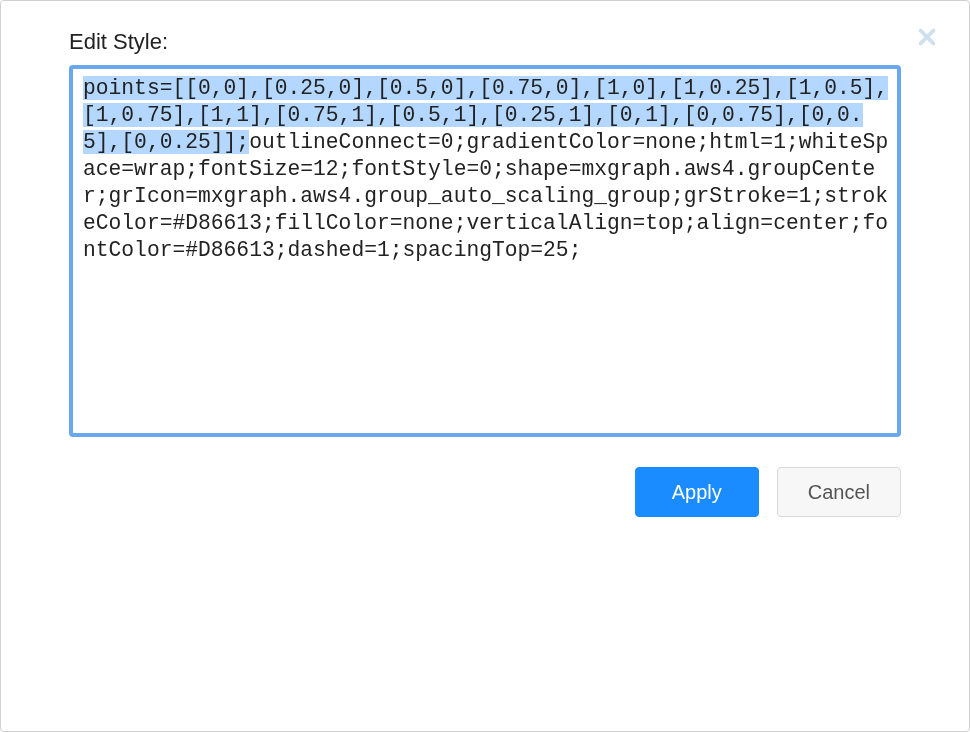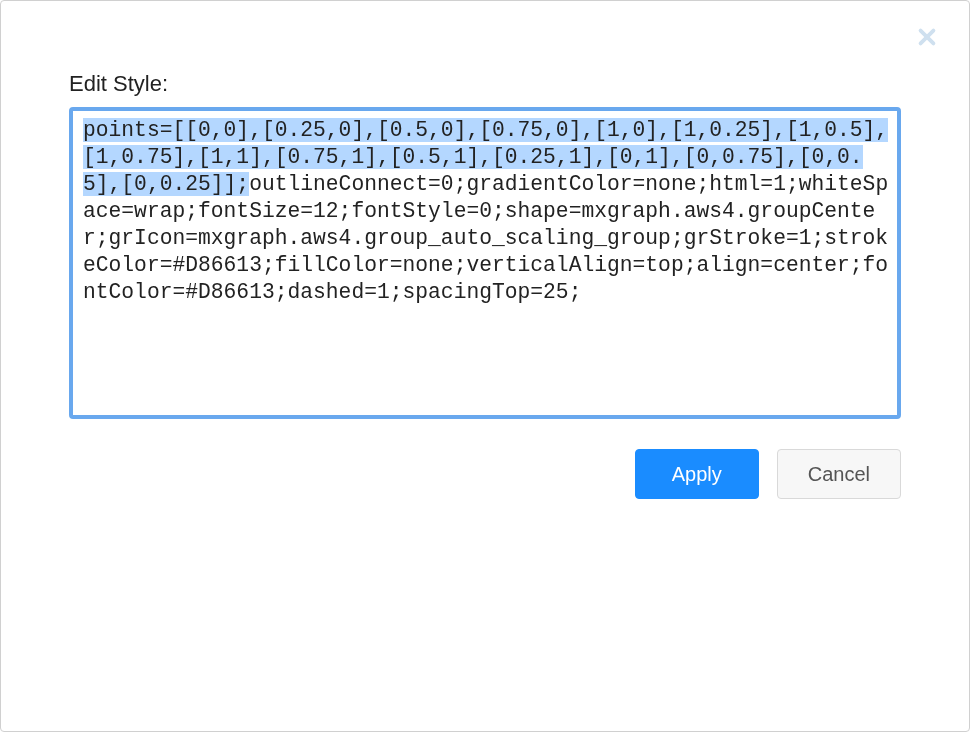--- a/index.html
+++ b/index.html
@@ -21,27 +21,26 @@
       cursor: pointer;
       color: #cfe0ef;
       display: flex;
       align-items: center;
       justify-content: center;
     }
     .close-icon svg { width: 22px; height: 22px; }
     .dialog-title {
       font-size: 22px;
       color: #222;
-      margin-top: 42px;
       margin-bottom: 10px;
       font-weight: 400;
     }
     .style-textarea {
       width: 100%;
-      height: 312px;
+      height: 372px;
       border: 4px solid #69a8ee;
       border-radius: 4px;
       background: #fff;
       padding: 6px 8px 6px 10px;
       font-family: "Menlo", "Consolas", "Courier New", monospace;
       font-size: 21.3px;
       line-height: 1.27;
       color: #222;
       white-space: pre-wrap;
       word-break: break-all;

